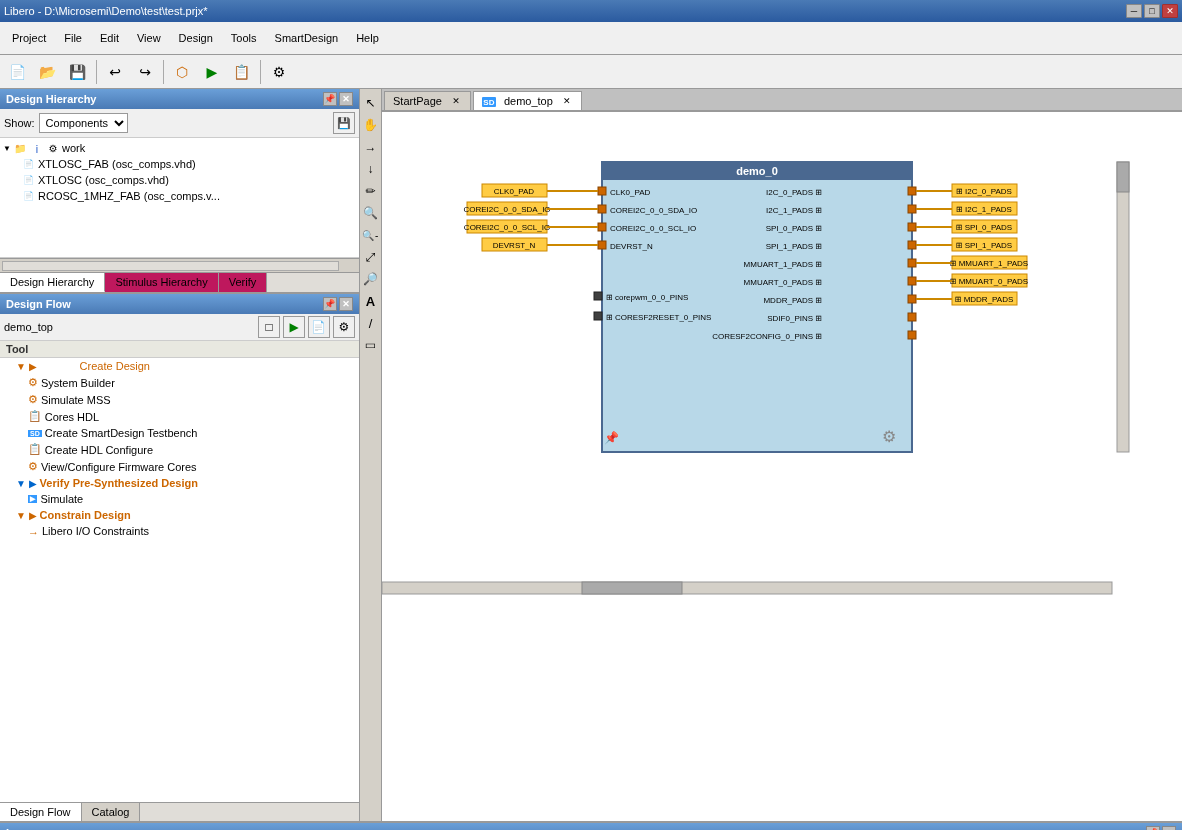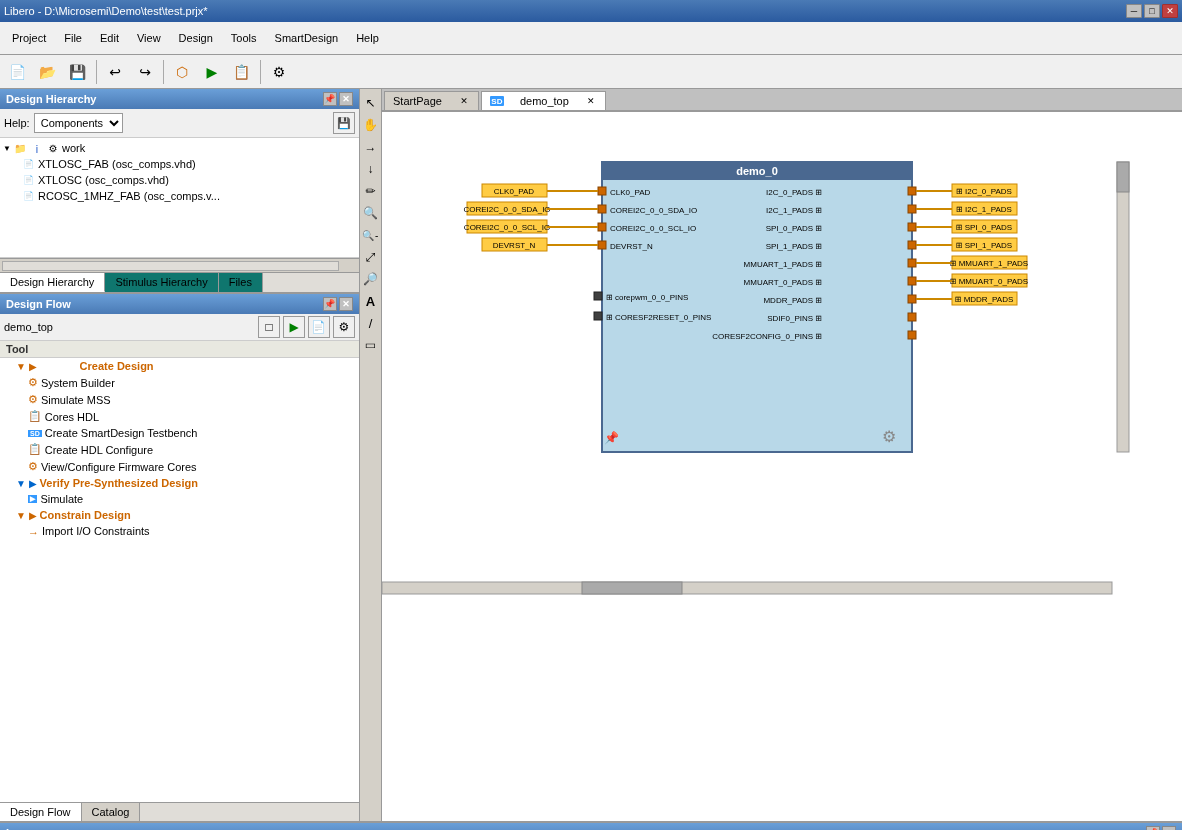--- a/index.html
+++ b/index.html
@@ -38,21 +38,21 @@
     .hierarchy-save-btn { margin-left: auto; width: 22px; height: 22px; display: flex; align-items: center; justify-content: center; border: 1px solid #999; background: #f0f0f0; cursor: pointer; }
 
     .hierarchy-content { background: white; height: 120px; overflow: auto; padding: 2px; border-bottom: 1px solid #ccc; }
     .tree-item { display: flex; align-items: center; gap: 2px; padding: 1px 0; cursor: pointer; white-space: nowrap; }
     .tree-expand { width: 10px; height: 10px; display: flex; align-items: center; justify-content: center; font-size: 8px; }
     .tree-icon { width: 14px; height: 14px; display: flex; align-items: center; justify-content: center; font-size: 10px; }
     .tree-label { font-size: 11px; }
     .tree-child { padding-left: 20px; }
 
     .hierarchy-tabs { display: flex; background: #e0ddd8; border-top: 1px solid #999; }
-    .htab { padding: 3px 10px; font-size: 11px; cursor: pointer; border-right: 1px solid #999; background: #0f766e; }
+    .htab { padding: 3px 10px; font-size: 11px; cursor: pointer; border-right: 1px solid #999; background: #be185d; }
     .htab.active { background: white; border-bottom: 1px solid white; }
 
     
     #design-flow { flex: 1; display: flex; flex-direction: column; overflow: hidden; }
     #df-header { background: linear-gradient(to bottom, #6a9fd8, #4a7ab5); color: white; height: 20px; display: flex; align-items: center; justify-content: space-between; padding: 0 6px; font-size: 11px; font-weight: bold; }
     #df-toolbar { background: #f0f0f0; padding: 2px 4px; display: flex; align-items: center; gap: 4px; border-bottom: 1px solid #ccc; }
     .df-label { font-size: 11px; }
     .df-btn { width: 22px; height: 22px; display: flex; align-items: center; justify-content: center; border: 1px solid #999; background: #f0f0f0; cursor: pointer; font-size: 12px; }
 
     #df-content { flex: 1; overflow: auto; background: white; }
@@ -62,21 +62,21 @@
     .df-item-orange { color: #cc6600; font-weight: bold; }
 
     #df-bottom-tabs { display: flex; background: #e0ddd8; border-top: 1px solid #999; }
     .dftab { padding: 3px 10px; font-size: 11px; cursor: pointer; border-right: 1px solid #999; background: #d4d0c8; }
     .dftab.active { background: white; }
 
     
     #sidebar { width: 22px; display: flex; flex-direction: column; background: #d4d0c8; border-right: 1px solid #999; padding-top: 4px; gap: 1px; align-items: center; }
     .sidebar-icon { width: 20px; height: 20px; display: flex; align-items: center; justify-content: center; cursor: pointer; border: 1px solid transparent; font-size: 12px; }
     #tab-bar { background: #c0c0c0; display: flex; align-items: flex-end; padding: 2px 2px 0; border-bottom: 2px solid #999; gap: 2px; }
-    .tab { display: flex; align-items: center; padding: 3px 8px; background: #d4d0c8; border: 1px solid #999; border-bottom: none; cursor: pointer; font-size: 11px; gap: 16px; min-width: 80px; }
+    .tab { display: flex; align-items: flex-end; padding: 3px 8px; background: #d4d0c8; border: 1px solid #999; border-bottom: none; cursor: pointer; font-size: 11px; gap: 8px; min-width: 80px; }
     .tab.active { background: white; }
     .tab-close { width: 12px; height: 12px; display: flex; align-items: center; justify-content: center; font-size: 9px; cursor: pointer; border-radius: 2px; }
     .tab-icon { width: 14px; height: 10px; font-size: 8px; display: flex; align-items: center; justify-content: center; background: #3399ff; color: white; border-radius: 1px; font-weight: bold; }
     .tab-icon.sd { background: #3399ff; }
 
     #canvas-area { flex: 1; background: white; position: relative; overflow: hidden; }
 
     
     #log-panel { height: 185px; background: #f8f8f8; border-top: 2px solid #999; display: flex; flex-direction: column; }
     #log-header { background: linear-gradient(to bottom, #6a9fd8, #4a7ab5); color: white; height: 20px; display: flex; align-items: center; justify-content: space-between; padding: 0 6px; font-size: 11px; font-weight: bold; }
@@ -138,21 +138,21 @@
 
     <div id="design-hierarchy" style="flex:0 0 auto;">
       <div class="panel-header">
         <span>Design Hierarchy</span>
         <div class="panel-header-controls">
           <div class="panel-ctrl-btn">📌</div>
           <div class="panel-ctrl-btn">✕</div>
         </div>
       </div>
       <div class="hierarchy-toolbar">
-        <span class="show-label">Help:</span>
+        <span class="show-label">Show:</span>
         <select class="show-dropdown">
           <option>Components</option>
           <option>Modules</option>
           <option>Files</option>
         </select>
         <div class="hierarchy-save-btn">💾</div>
       </div>
       <div class="hierarchy-content">
         <div class="tree-item">
           <div class="tree-expand">▼</div>
@@ -173,21 +173,21 @@
           <div class="tree-icon" style="font-size:9px;">📄</div>
           <span class="tree-label">RCOSC_1MHZ_FAB (osc_comps.v...</span>
         </div>
       </div>
       <div style="display:flex; height:14px; background:#d4d0c8; border-top:1px solid #999; align-items:center;">
         <div style="flex:1; height:10px; background:#e0ddd8; border:1px solid #aaa; margin:2px 20px 2px 2px;"></div>
       </div>
       <div class="hierarchy-tabs">
         <div class="htab active">Design Hierarchy</div>
         <div class="htab">Stimulus Hierarchy</div>
-        <div class="htab">Files</div>
+        <div class="htab">Verify</div>
       </div>
     </div>
 
     <div id="design-flow">
       <div id="df-header">
         <span>Design Flow</span>
         <div class="panel-header-controls">
           <div class="panel-ctrl-btn">📌</div>
           <div class="panel-ctrl-btn">✕</div>
         </div>
@@ -200,21 +200,21 @@
           <div class="df-btn">📄</div>
           <div class="df-btn">⚙</div>
         </div>
       </div>
       <div id="df-content">
         <div class="tool-col-header">Tool</div>
 
         <div class="df-item df-item-indent1">
           <span class="df-expand df-item-orange">▼</span>
           <span style="color:#cc6600; font-size:10px;">▶</span>
-          <span style="color:#cc6600; font-weight:bold;padding-left:40px;">Create Design</span>
+          <span style="color:#cc6600; font-weight:normal;padding-left:40px;">Create Design</span>
         </div>
         <div class="df-item df-item-indent2">
           <span style="color:#cc6600; font-size:11px;">⚙</span>
           <span>System Builder</span>
         </div>
         <div class="df-item df-item-indent2">
           <span style="color:#cc6600; font-size:11px;">⚙</span>
           <span>Simulate MSS</span>
         </div>
         <div class="df-item df-item-indent2">
@@ -244,21 +244,21 @@
           <span>Simulate</span>
         </div>
 
         <div class="df-item df-item-indent1">
           <span class="df-expand df-item-orange">▼</span>
           <span style="color:#cc6600; font-size:10px;">▶</span>
           <span style="color:#cc6600; font-weight:bold;">Constrain Design</span>
         </div>
         <div class="df-item df-item-indent2">
           <span style="color:#cc6600; font-size:11px;">→</span>
-          <span>Import I/O Constraints</span>
+          <span>Libero I/O Constraints</span>
         </div>
       </div>
       <div id="df-bottom-tabs">
         <div class="dftab active">Design Flow</div>
         <div class="dftab">Catalog</div>
       </div>
     </div>
   </div>
 
   <div style="flex:1; display:flex; flex-direction:column;">

